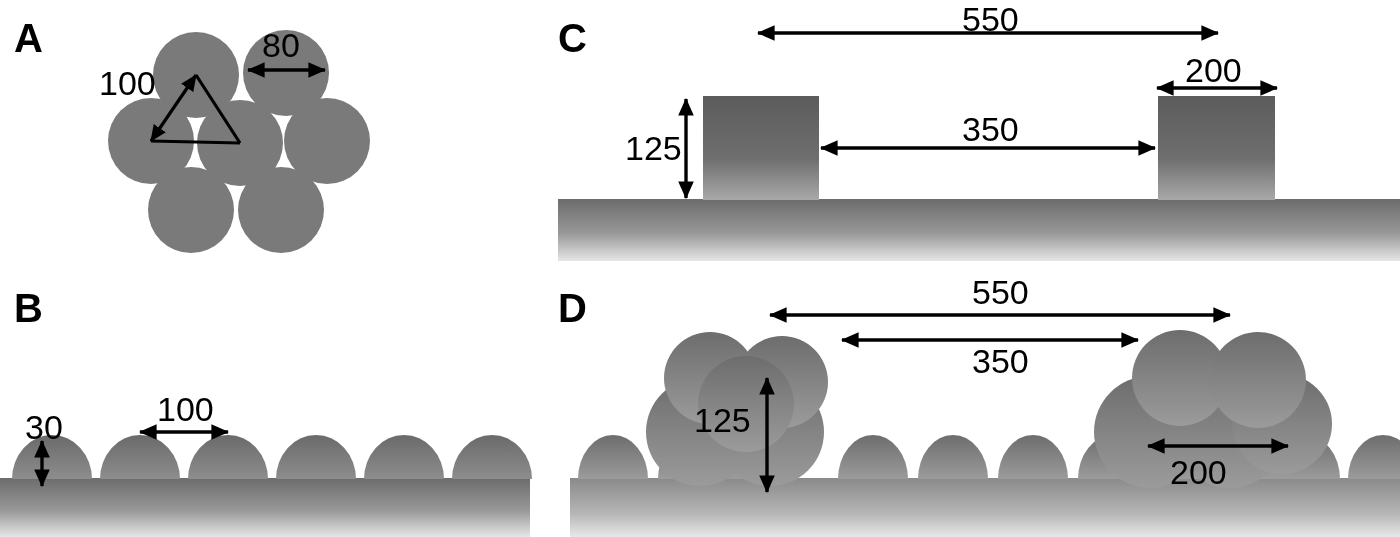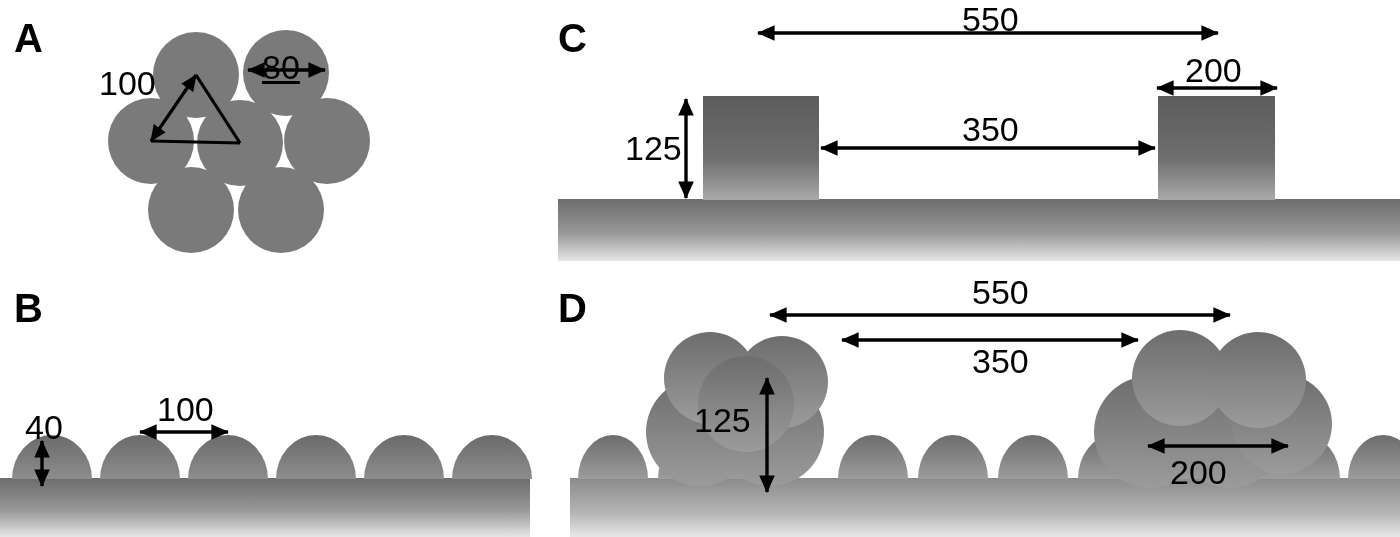--- a/index.html
+++ b/index.html
@@ -172,23 +172,23 @@
       <line x1="1148" y1="446" x2="1288" y2="446" stroke="#000000" stroke-width="3.4" marker-start="url(#arrEnd)" marker-end="url(#arrEnd)"></line>
     </g>
   </svg>
 
   <div class="panel-letter" style="left:14px; top:18px;">A</div>
   <div class="panel-letter" style="left:14px; top:288px;">B</div>
   <div class="panel-letter" style="left:558px; top:18px;">C</div>
   <div class="panel-letter" style="left:558px; top:288px;">D</div>
 
   <div class="dim-label" style="left:99px; top:66px;">100</div>
-  <div class="dim-label" style="left:262px; top:50px;text-decoration:underline;">80</div>
+  <div class="dim-label" style="left:262px; top:28px;">80</div>
 
-  <div class="dim-label" style="left:25px; top:410px;">40</div>
+  <div class="dim-label" style="left:25px; top:410px;">30</div>
   <div class="dim-label" style="left:157px; top:392px;">100</div>
 
   <div class="dim-label" style="left:962px; top:2px;">550</div>
   <div class="dim-label" style="left:1185px; top:53px;">200</div>
   <div class="dim-label" style="left:962px; top:112px;">350</div>
   <div class="dim-label" style="left:625px; top:131px;">125</div>
 
   <div class="dim-label" style="left:972px; top:275px;">550</div>
   <div class="dim-label" style="left:972px; top:344px;">350</div>
   <div class="dim-label" style="left:694px; top:403px;">125</div>

